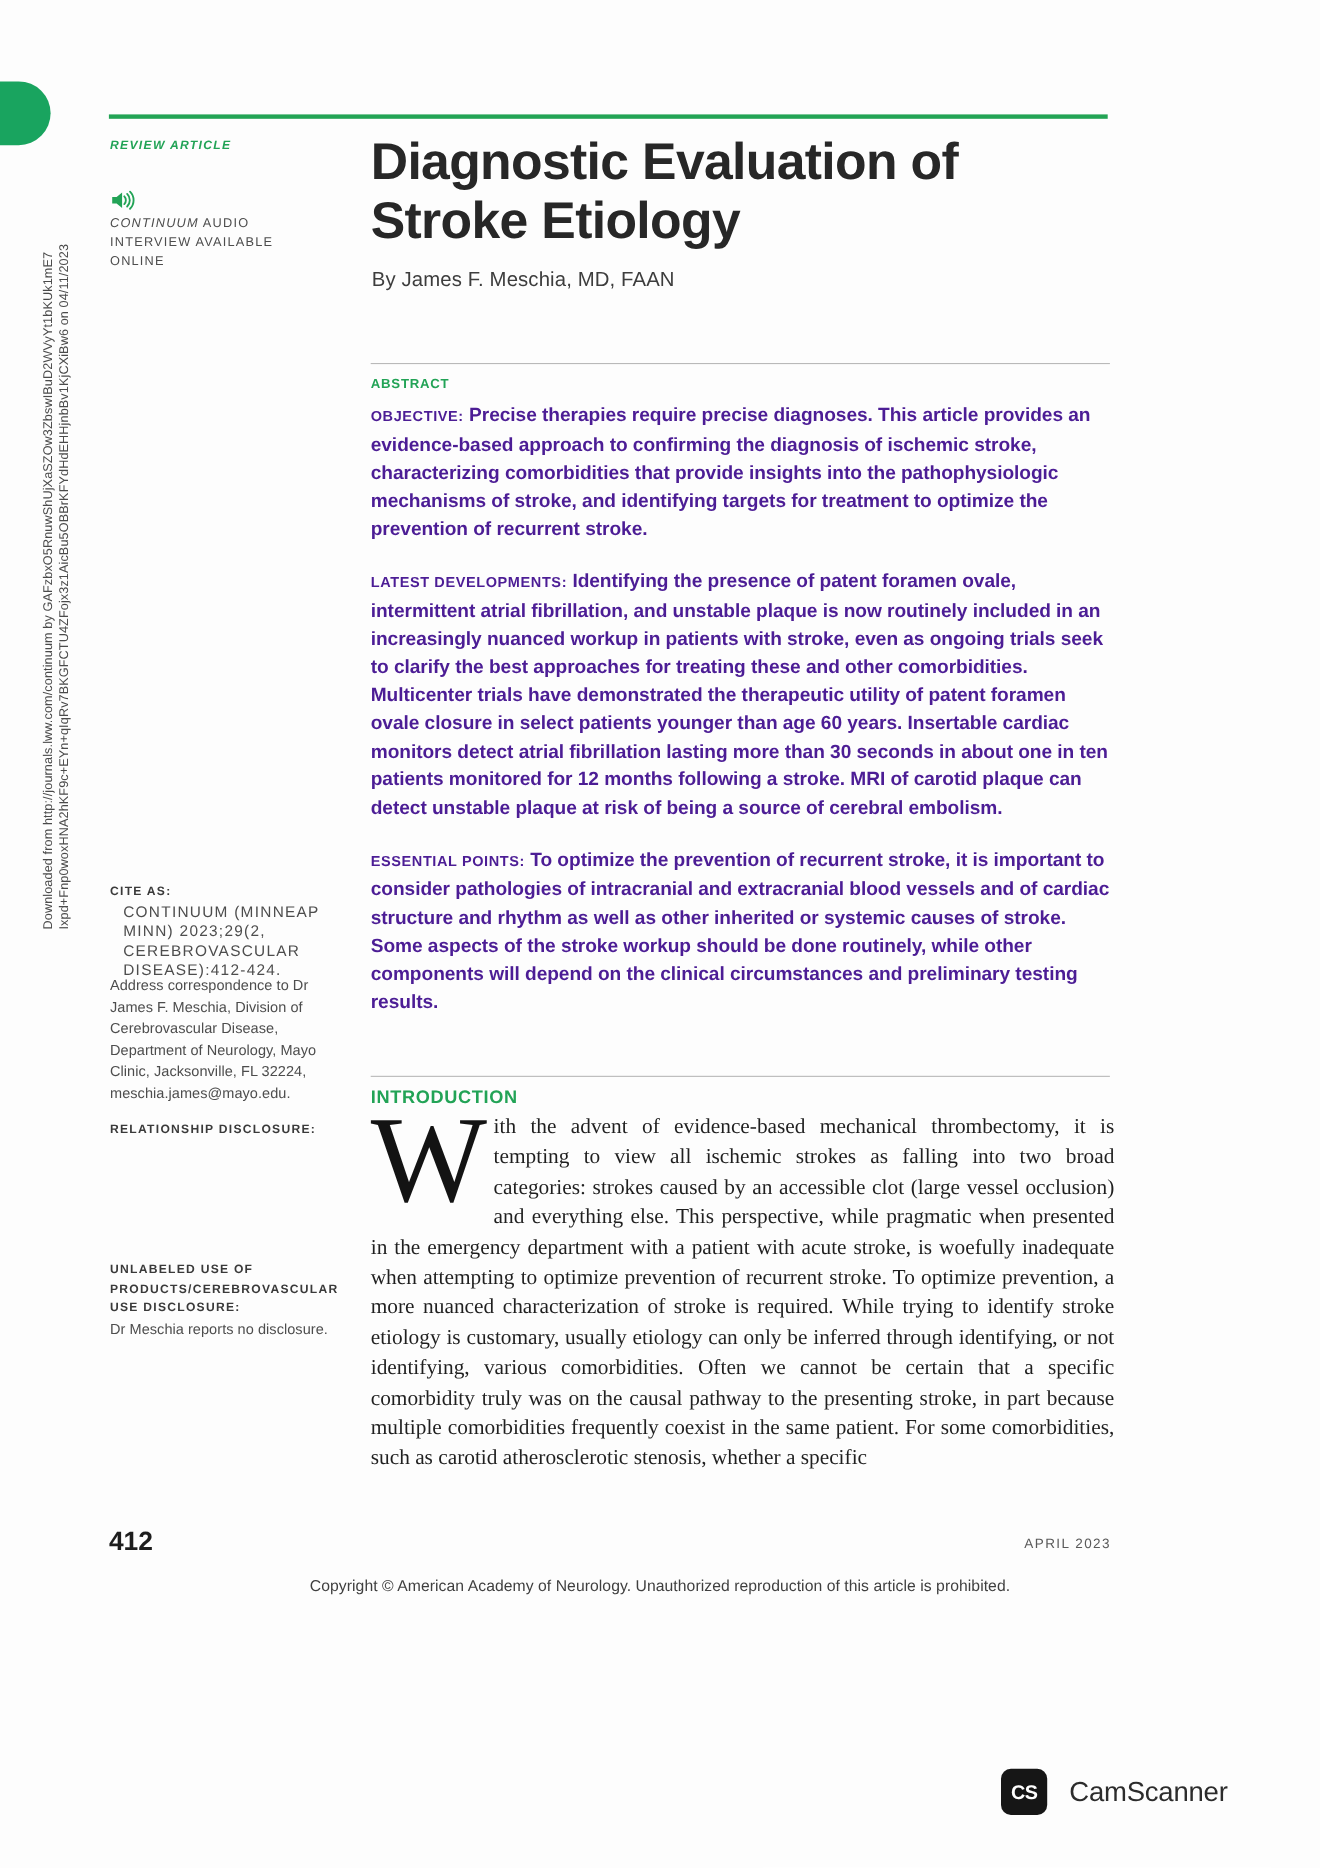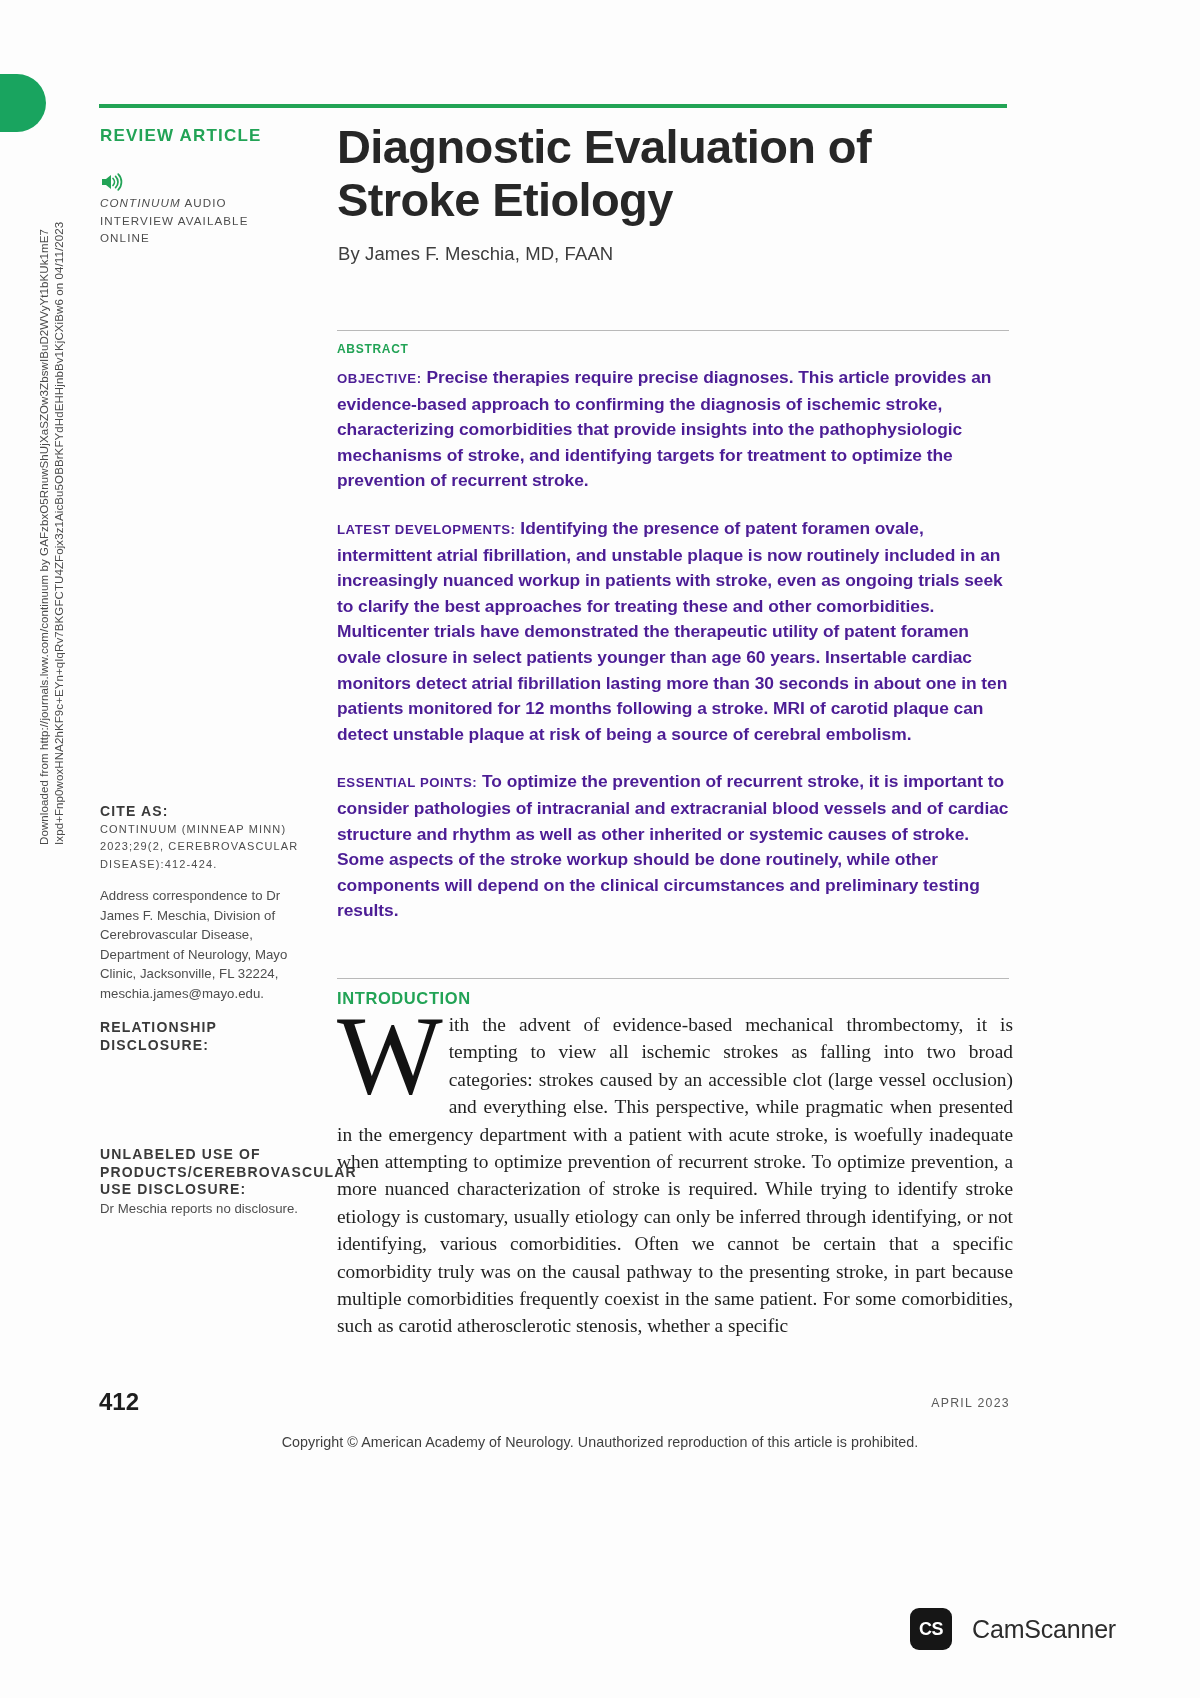--- a/index.html
+++ b/index.html
@@ -55,24 +55,25 @@
     position: absolute;
     height: 1px;
     background: #b9b9b9;
   }
 
   
   .review-label {
     position: absolute;
     left: 100px;
     top: 126px;
-    font-size: 17px;
+    font-size: 11px;
     font-weight: bold;
     letter-spacing: 1.2px;
     color: #22a356;
+    font-style: italic;
   }
   .audio-icon {
     position: absolute;
     left: 100px;
     top: 172px;
     width: 24px;
     height: 20px;
     color: #22a356;
   }
   .audio-note {
@@ -139,31 +140,32 @@
   }
 
   
   .side {
     position: absolute;
     left: 100px;
     width: 212px;
     color: #4a4a4a;
   }
   .side-caps {
-    font-size: 14px;
+    font-size: 11px;
     font-weight: bold;
     letter-spacing: 1.15px;
     line-height: 17.5px;
     color: #3a3a3a;
   }
   .side-caps-reg {
-    font-size: 11px;
+    font-size: 14px;
     letter-spacing: 1.15px;
     line-height: 17.5px;
     color: #4d4d4d;
+    margin-left: 12px;
   }
   .side-reg {
     font-size: 13.2px;
     line-height: 19.5px;
     letter-spacing: 0.05px;
     color: #4d4d4d;
   }
   #cite-block { top: 803px; }
   #address-block { top: 886px; }
   #relationship-block { top: 1019px; }

